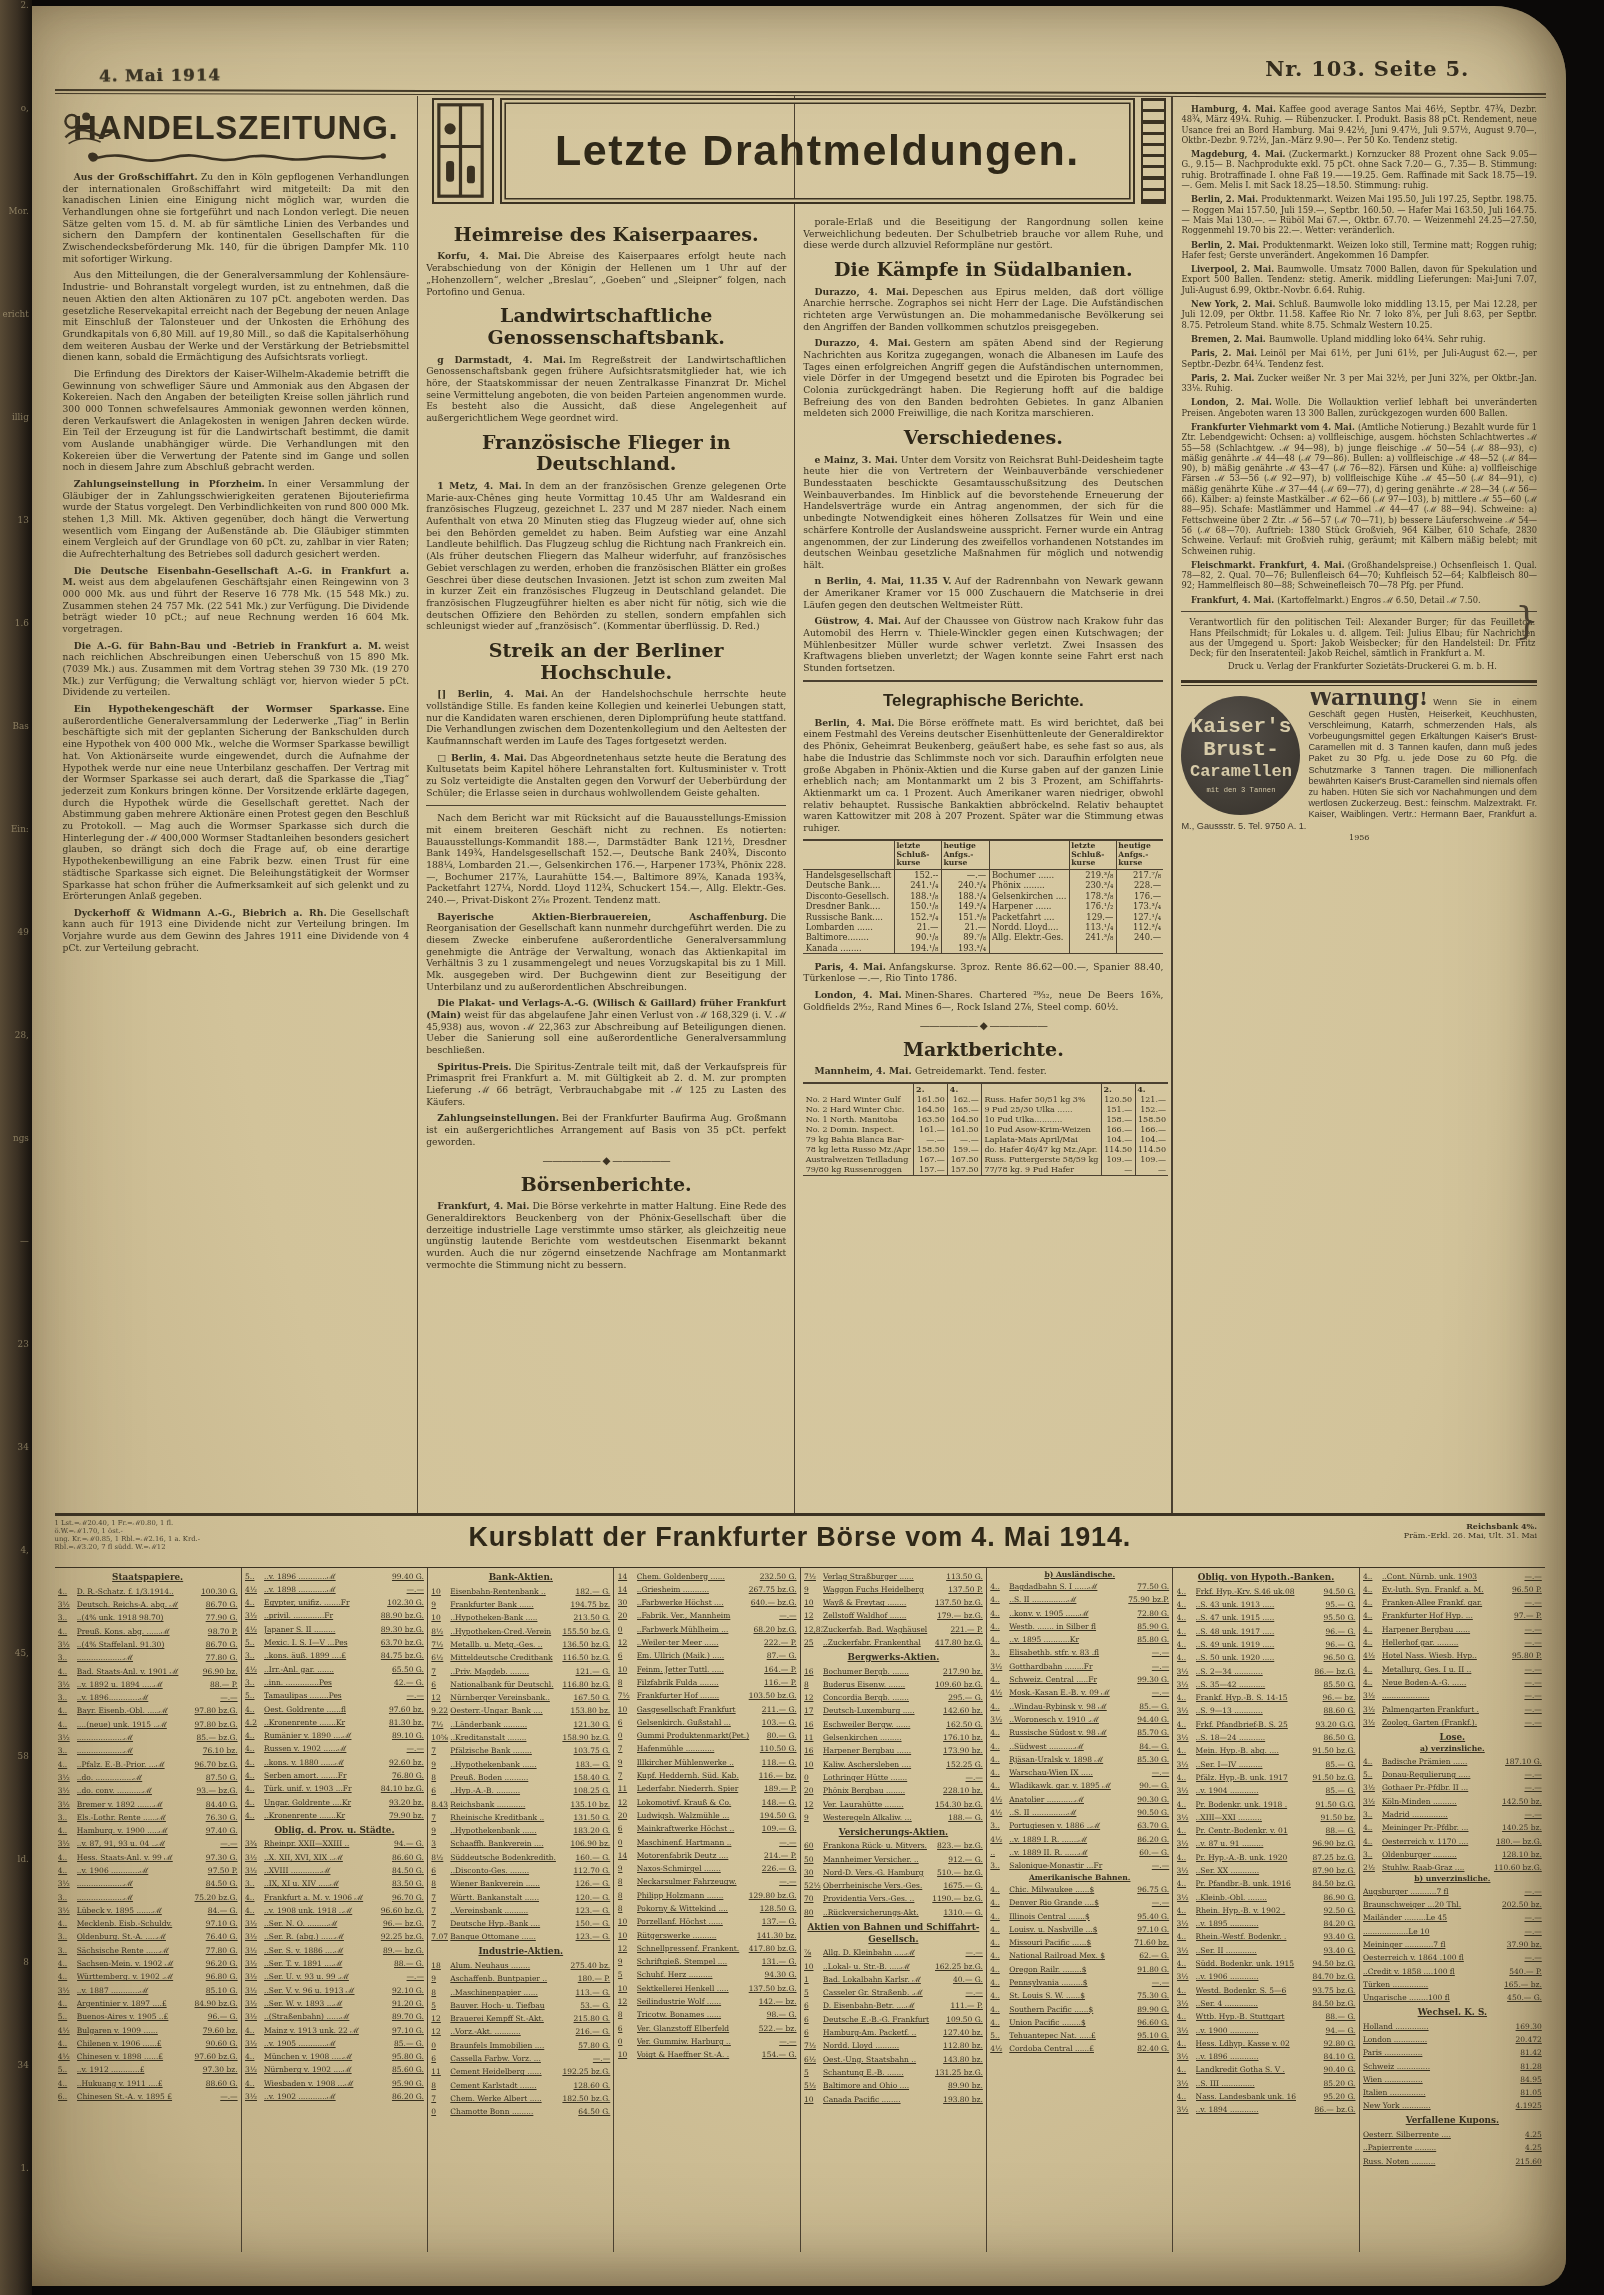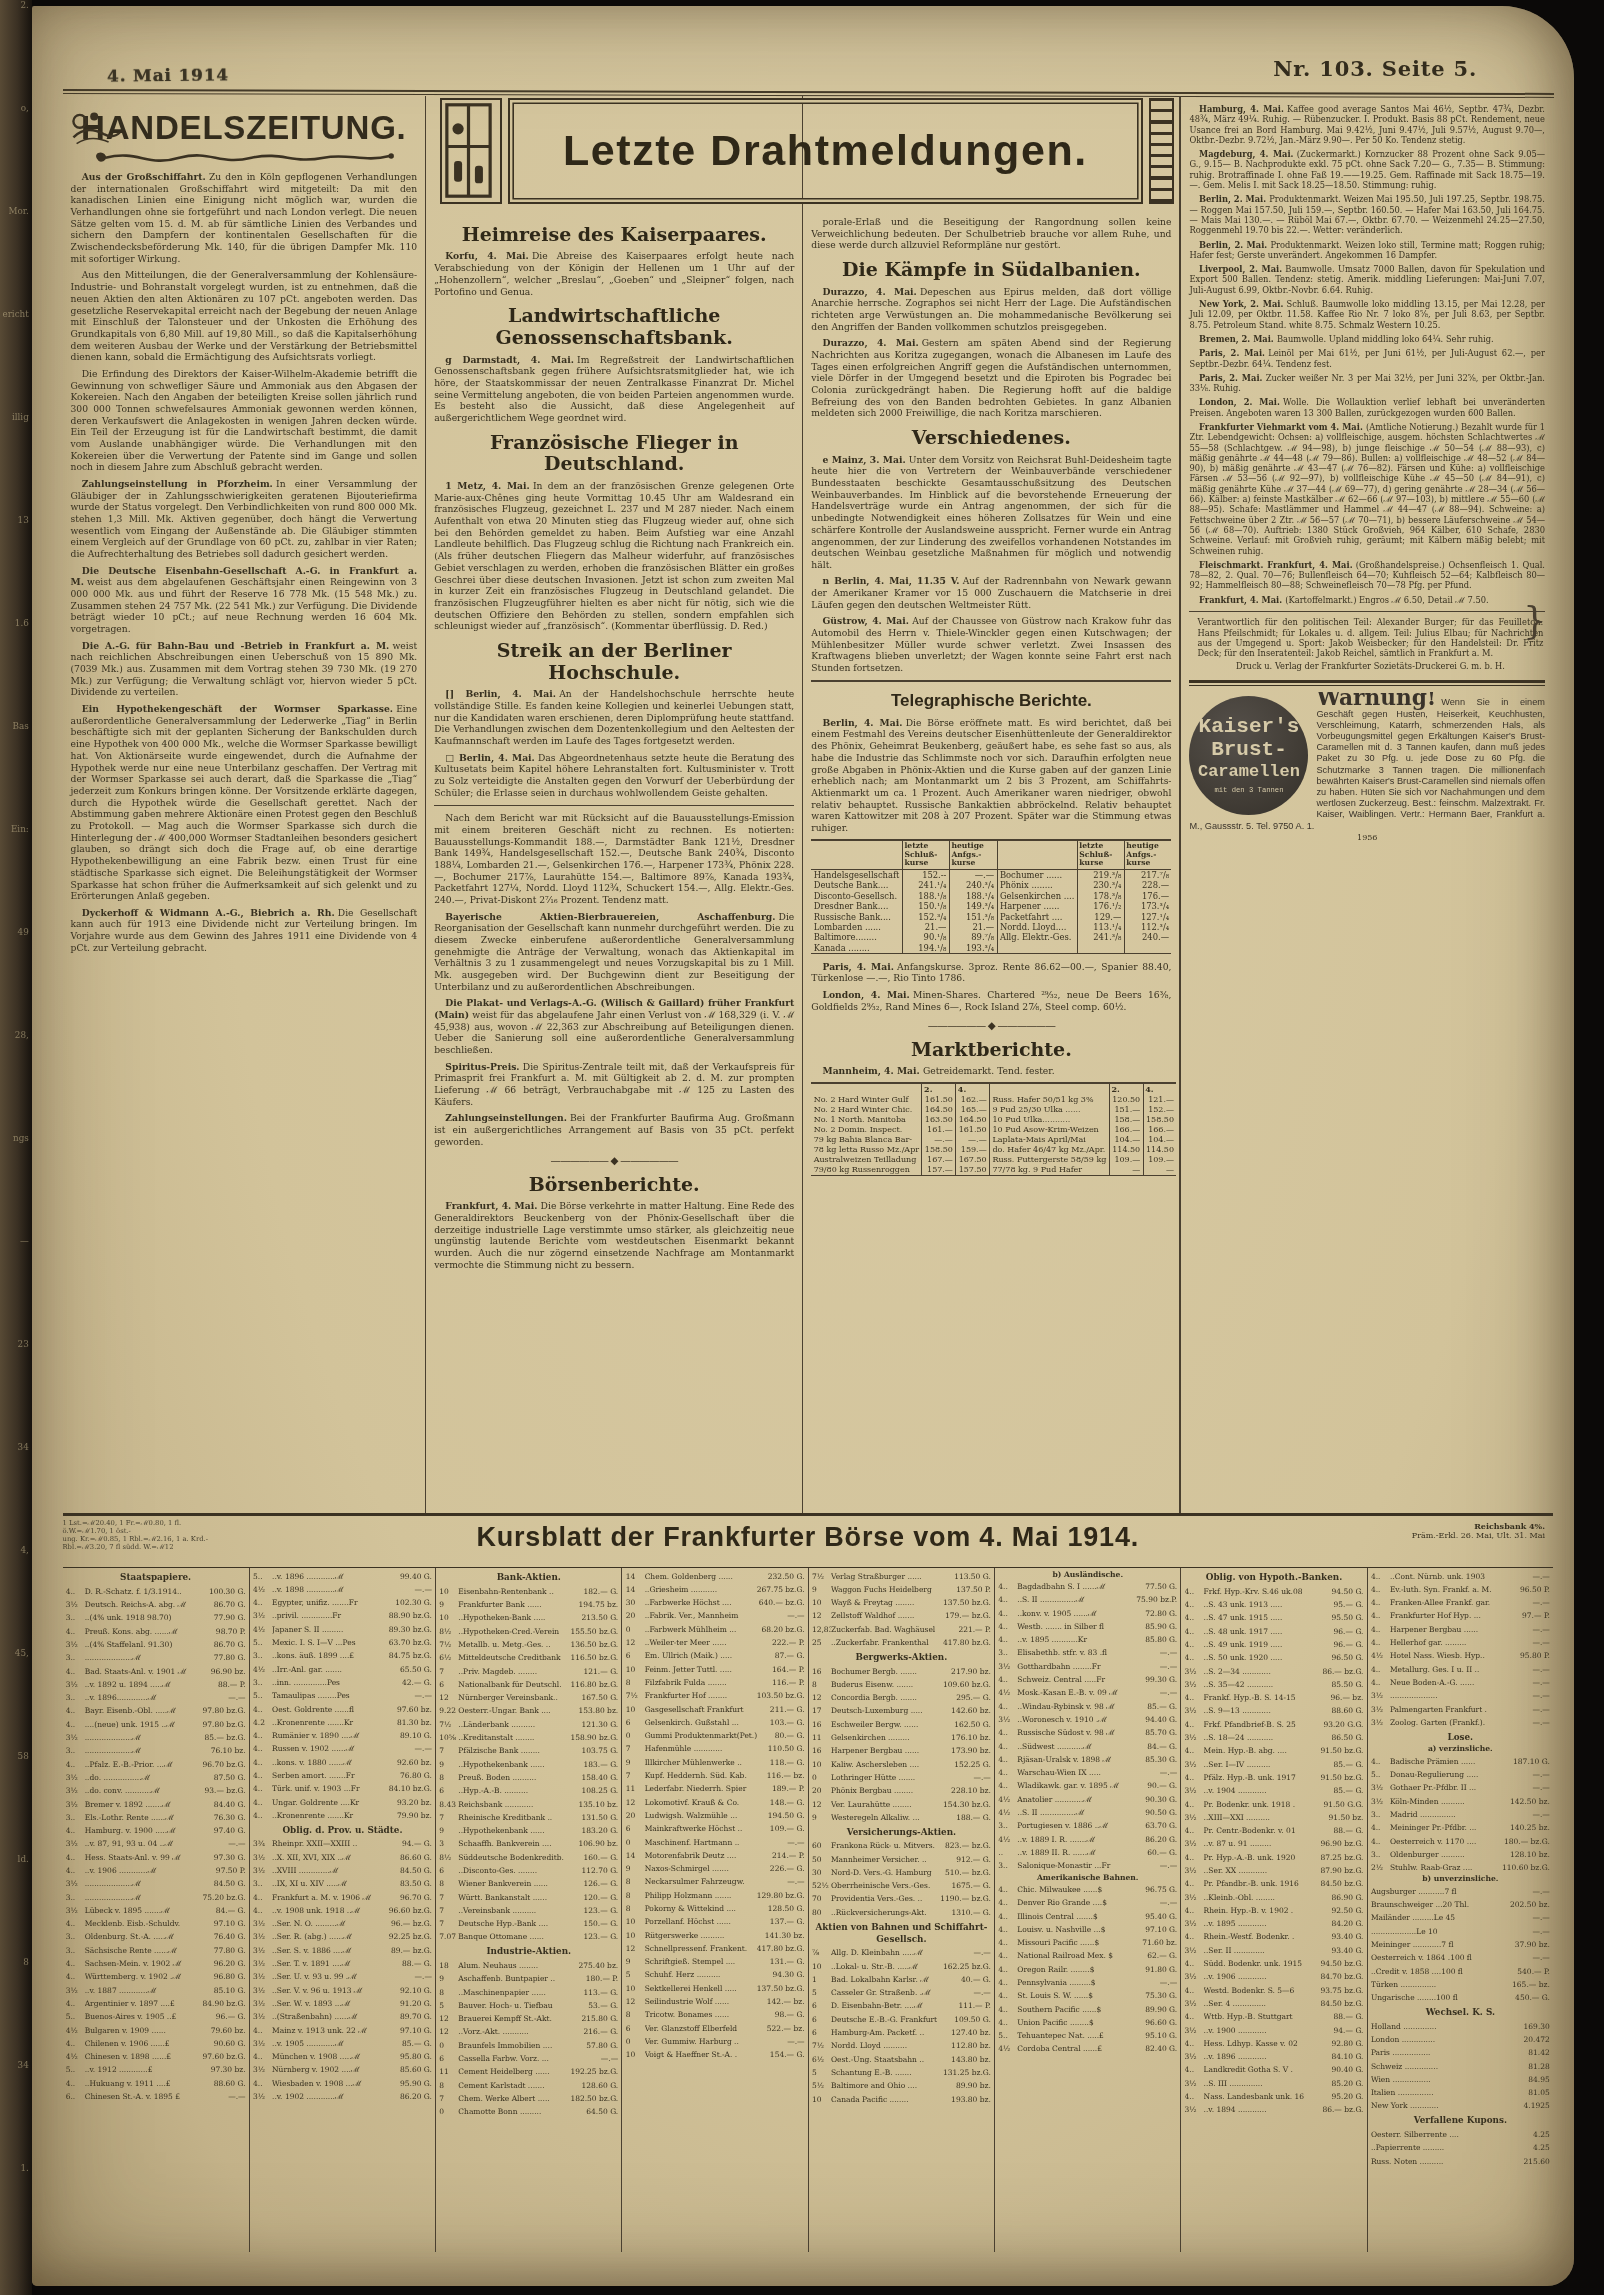--- a/index.html
+++ b/index.html
@@ -4,21 +4,21 @@
 <style>
   html,body{margin:0;padding:0;background:#0b0908;}
   .stage{position:relative;width:1605px;height:2295px;background:#0b0908;overflow:hidden;
          font-family:"DejaVu Serif",serif;color:#37301f;}
   
   .edge{position:absolute;left:0;top:0;width:32px;height:100%;
         background:linear-gradient(90deg,#584a35 0%,#3a3023 55%,#16120d 100%);z-index:1;}
   .edge span{display:block;text-align:right;padding-right:3.2px;font-size:8.8px;color:#c9b98f;
              opacity:.55;height:103px;overflow:hidden;}
   
-  .page{position:absolute;left:32px;top:6.4px;width:1542px;height:2280px;
+  .page{position:absolute;left:24px;top:6.4px;width:1542px;height:2280px;
         background:
           radial-gradient(ellipse at 55% 30%, #d8caa4 0%, #d2c39a 55%, #c3b289 85%, #ab9a72 100%);
         border-radius:2.4px 72px 27px 4.8px;
         box-shadow:inset 0 0 112px rgba(61,42,18,.38), inset -11.2px -8px 48px rgba(40,26,10,.35);
         overflow:hidden;}
   .inner{position:absolute;left:30.5px;top:43px;right:21px;bottom:11.2px;}
 
   
   .topline{position:relative;height:42px;}
   .date{position:absolute;left:44px;top:16px;font-weight:bold;font-size:17px;letter-spacing:0.8px;
@@ -74,21 +74,21 @@
   .mtable td{font-size:8px;line-height:10px;}
   .mtable th{font-size:8px;border-bottom:none;}
 
   
   .kb-rule{border-top:3.2px solid #3b3222;margin-top:0;}
   .kb-head{position:relative;height:51px;}
   .kb-title{position:absolute;left:50%;transform:translateX(-50%);top:6.4px;white-space:nowrap;
       font-family:"Liberation Sans",sans-serif;font-weight:bold;font-size:27px;letter-spacing:0.8px;color:#2f2818;}
   .kb-note{position:absolute;left:0;top:3.2px;font-size:6.8px;line-height:8px;width:152px;color:#47402f;}
   .kb-right{position:absolute;right:8px;top:4.8px;font-size:8px;line-height:10.4px;text-align:right;font-weight:bold;}
-  .kb-grid{display:grid;grid-template-columns:repeat(8,1fr);border-top:1.6px solid #3b3222;height:684px;overflow:hidden;}
+  .kb-grid{display:grid;grid-template-columns:repeat(8,1fr);border-top:1.6px solid #3b3222;height:684px;overflow:hidden;text-decoration:underline;}
   .kb-col{padding:1.6px 3.2px;overflow:hidden;border-left:0.8px solid #4a4030;}
   .kb-col:first-child{border-left:none;}
   .kb-h{font-weight:bold;text-align:center;font-size:8.8px;line-height:12px;padding:1.6px 0;}
   .kb-a{font-weight:bold;text-align:center;font-size:7.6px;line-height:10.4px;}
   .kb-r{display:flex;font-size:7.5px;line-height:13.3px;white-space:nowrap;}
   .kb-r:empty{display:none;}
   .kb-rate{flex:0 0 19px;overflow:hidden;}
   .kb-n{flex:1 1 auto;overflow:hidden;}
   .kb-v{flex:0 0 auto;text-align:right;padding-left:2.4px;}
 

